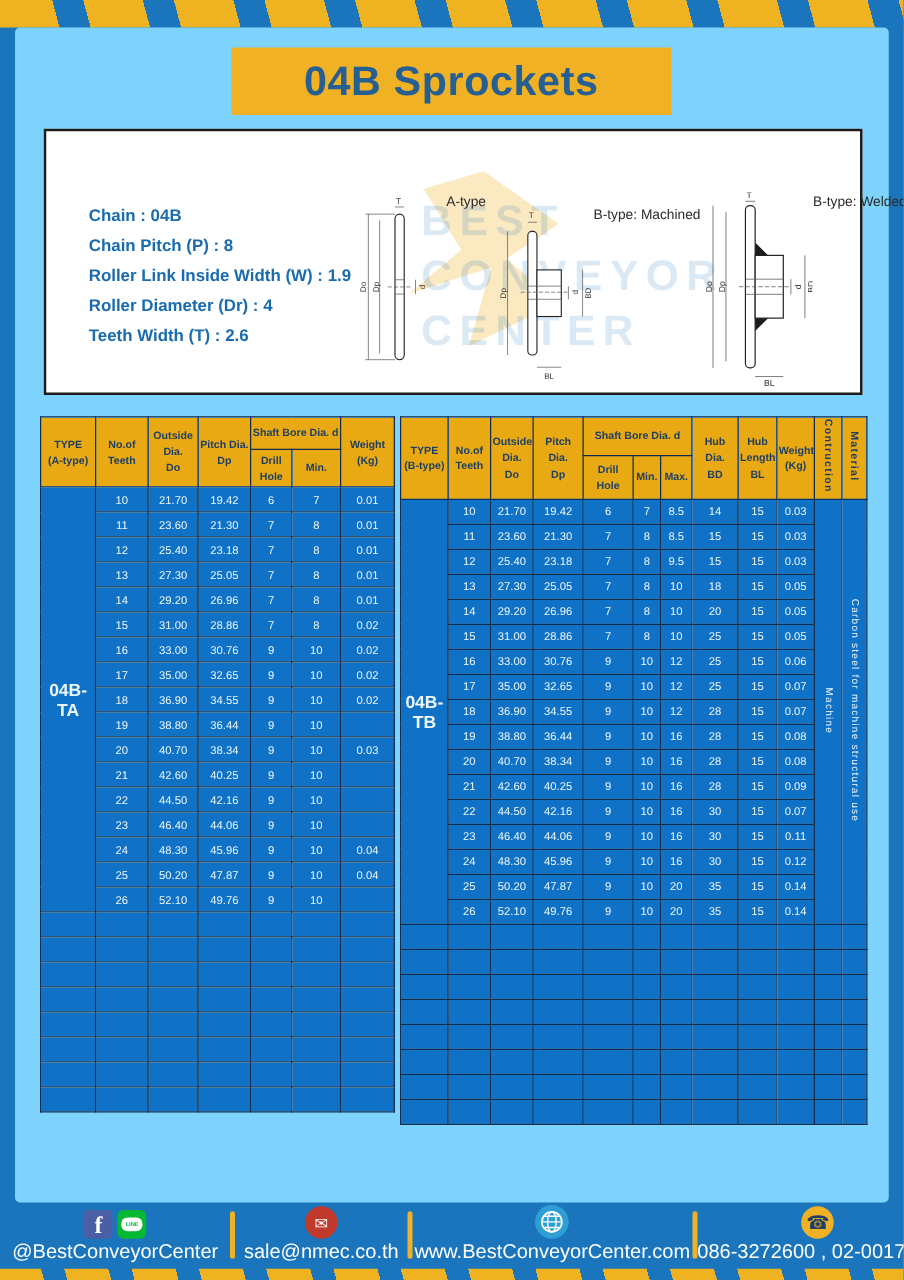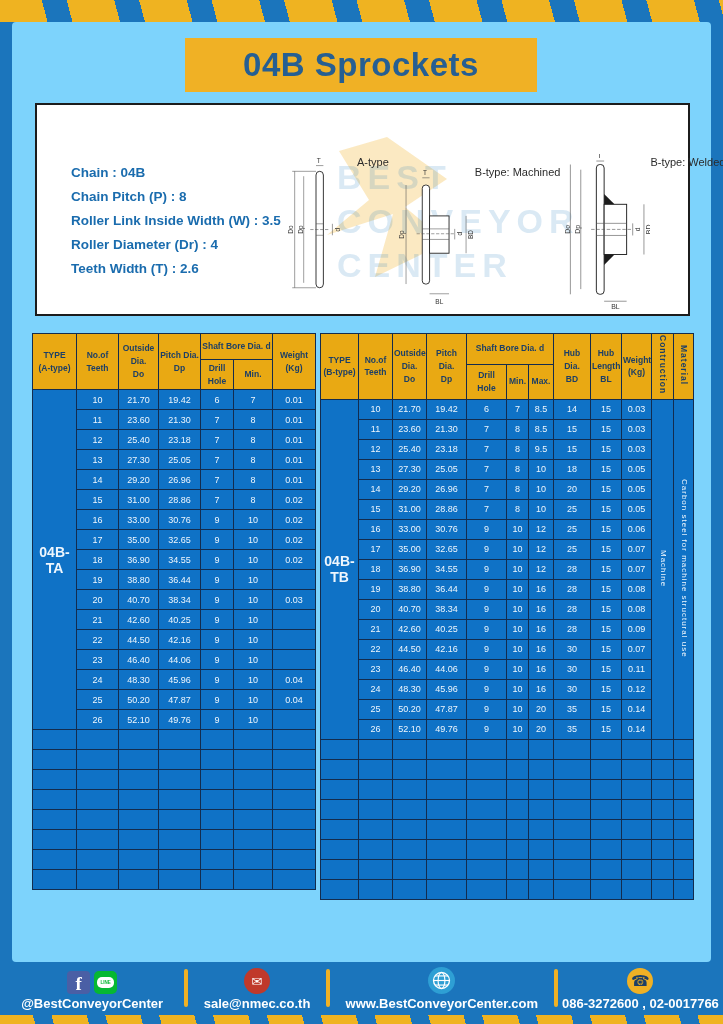--- a/index.html
+++ b/index.html
@@ -55,21 +55,21 @@
   .type-cell { font-size:14px; font-weight:bold; }
   .vert { writing-mode:vertical-rl; text-orientation:mixed; letter-spacing:1px;
     line-height:1.1; white-space:nowrap; margin:0 auto; }
   th .vert { display:inline-block; }
   td.vcell { font-size:8px; }
   td.vcell span { display:inline-block; }
 
   .footer { position:absolute; left:0; right:0; bottom:11px; height:51px;
     display:flex; align-items:center; color:#fff; }
   .f-group { display:flex; flex-direction:column; align-items:center; justify-content:flex-end; gap:2px; height:100%; padding-bottom:2px; }
-  .f-label { font-size:13px; font-weight:bold; white-space:nowrap; }
+  .f-label { font-size:16px; font-weight:normal; white-space:nowrap; }
   .f-divider { width:4px; height:38px; background:#f0b125; border-radius:2px; flex:0 0 auto; }
   .icon-row { display:flex; gap:4px; align-items:center; }
   .fb-icon { width:23px; height:23px; background:#4a5fa5; border-radius:4px; color:#fff;
     font-family:"Liberation Serif", serif; font-weight:bold; font-size:19px;
     display:flex; align-items:flex-end; justify-content:center; line-height:21px; }
   .line-icon { width:23px; height:23px; background:#06b832; border-radius:5px;
     display:flex; align-items:center; justify-content:center; }
   .line-bubble { width:17px; height:11px; background:#fff; border-radius:5px;
     color:#06b832; font-size:4.5px; font-weight:bold; display:flex; align-items:center; justify-content:center; }
   .mail-icon { width:26px; height:26px; background:#c0392b; border-radius:50%;
@@ -93,21 +93,21 @@
 
     <div class="diagram-box">
       <div class="watermark">
         <div class="wm-blob"></div>
         <div class="wm-text">BEST CONVEYOR CENTER</div>
       </div>
 
       <div class="specs">
         <div>Chain : 04B</div>
         <div>Chain Pitch (P) : 8</div>
-        <div>Roller Link Inside Width (W) : 3.5</div>
+        <div>Roller Link Inside Width (W) : 1.9</div>
         <div>Roller Diameter (Dr) : 4</div>
         <div>Teeth Width (T) : 2.6</div>
       </div>
 
       <div class="drawings">
 
         <div class="drawing">
           <svg width="82" height="156" viewBox="0 0 100 180">
             <line class="draw-line" x1="50" y1="9" x2="59" y2="9"></line>
             <text class="dim-text" x="51" y="6">T</text>

